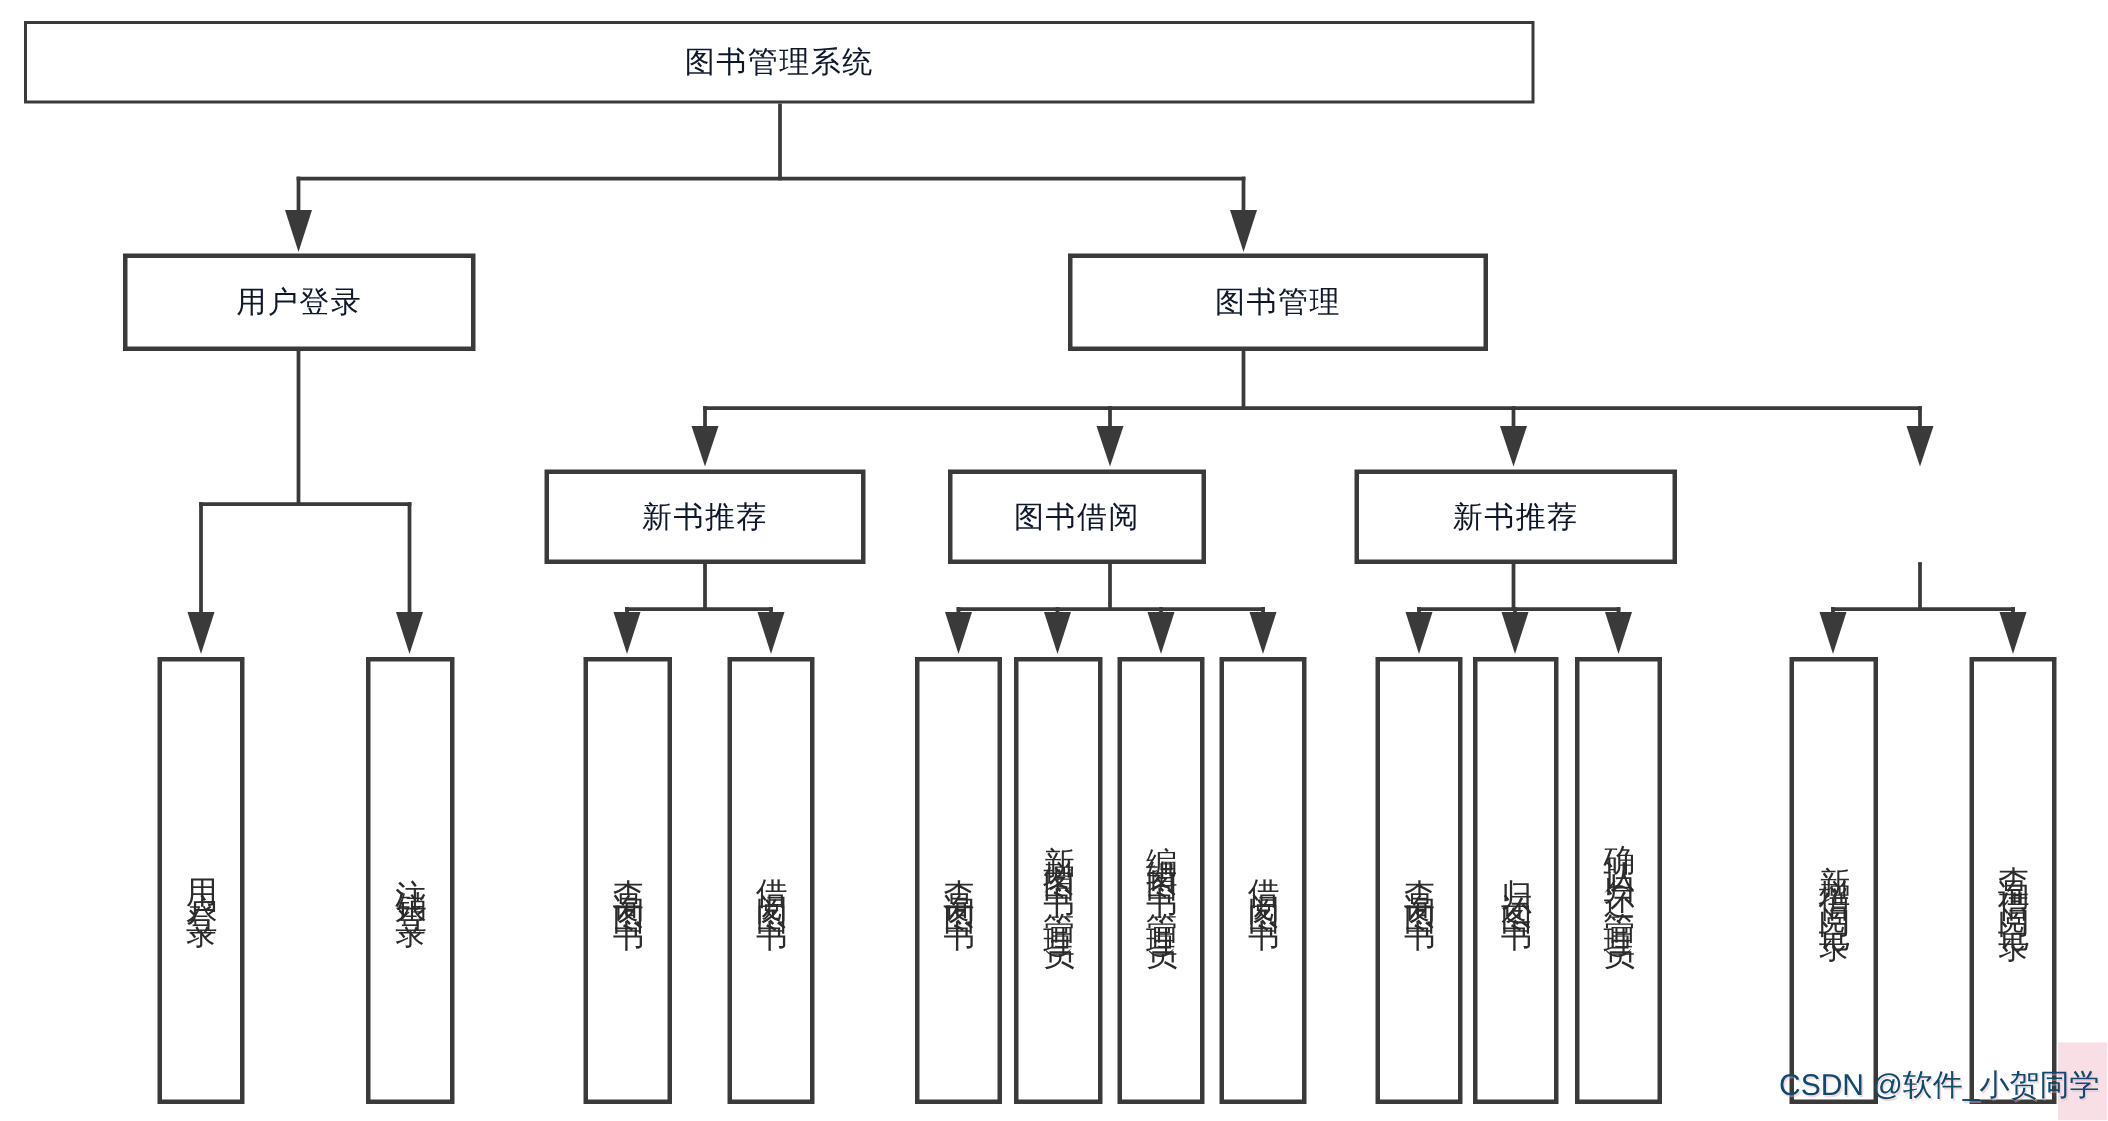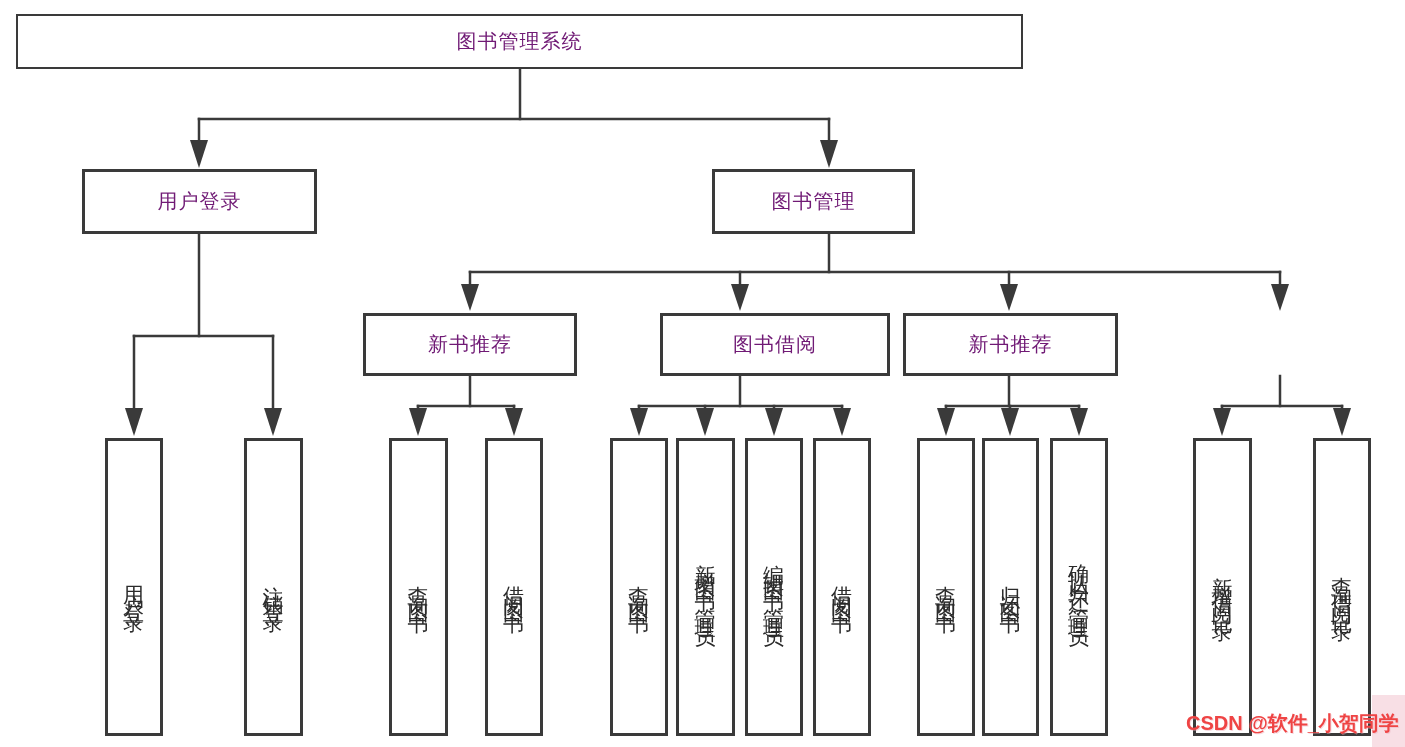--- a/index.html
+++ b/index.html
@@ -24,21 +24,21 @@
   .node {
     position: absolute;
     box-sizing: border-box;
     border: 3px solid #3a3a3a;
     background: #ffffff;
     display: flex;
     align-items: center;
     justify-content: center;
     font-size: 20px;
     letter-spacing: 1px;
-    color: #701a75;
+    color: #0f172a;
     z-index: 2;
   }
   .node.root {
     border-width: 2px;
   }
   .leaf {
     position: absolute;
     box-sizing: border-box;
     border: 3px solid #3a3a3a;
     background: #ffffff;
@@ -63,25 +63,24 @@
     width: 33px;
     height: 52px;
     background: rgba(243, 196, 208, 0.55);
     z-index: 1;
   }
   #watermark {
     position: absolute;
     left: 1186px;
     top: 710px;
     font-size: 20px;
-    color: #ef4444;
+    color: #0c4a6e;
     text-shadow: 1px 1px 0 rgba(235, 170, 185, 0.45);
     white-space: nowrap;
     z-index: 3;
-    font-weight: bold;
   }
 </style>
 </head>
 <body>
 
 <div id="stage">
 
   <svg id="wires" width="1405" height="747" viewBox="0 0 1405 747">
     <g stroke="#3a3a3a" stroke-width="2.5" fill="none" stroke-linecap="square">
 
@@ -144,24 +143,24 @@
       <polygon points="1001,408 1019,408 1010,436"></polygon>
       <polygon points="1070,408 1088,408 1079,436"></polygon>
       <polygon points="1213,408 1231,408 1222,436"></polygon>
       <polygon points="1333,408 1351,408 1342,436"></polygon>
     </g>
   </svg>
 
   <div class="node root" style="left:16px; top:14px; width:1007px; height:55px;">图书管理系统</div>
 
   <div class="node" style="left:82px; top:169px; width:235px; height:65px;">用户登录</div>
-  <div class="node" style="left:712px; top:169px; width:203px; height:65px;">图书管理</div>
+  <div class="node" style="left:712px; top:169px; width:280px; height:65px;">图书管理</div>
 
   <div class="node" style="left:363px; top:313px; width:214px; height:63px;text-align:right;">新书推荐</div>
-  <div class="node" style="left:632px; top:313px; width:230px; height:63px;margin-left:28px;">图书借阅</div>
+  <div class="node" style="left:632px; top:313px; width:172px; height:63px;">图书借阅</div>
   <div class="node" style="left:903px; top:313px; width:215px; height:63px;">新书推荐</div>
 
   <div class="leaf" style="left:105px; top:438px; width:58px; height:298px;">
     <span>用户登录</span>
   </div>
   <div class="leaf" style="left:244px; top:438px; width:59px; height:298px;">
     <span>注销登录</span>
   </div>
   <div class="leaf" style="left:389px; top:438px; width:59px; height:298px;">
     <span>查询图书</span>

